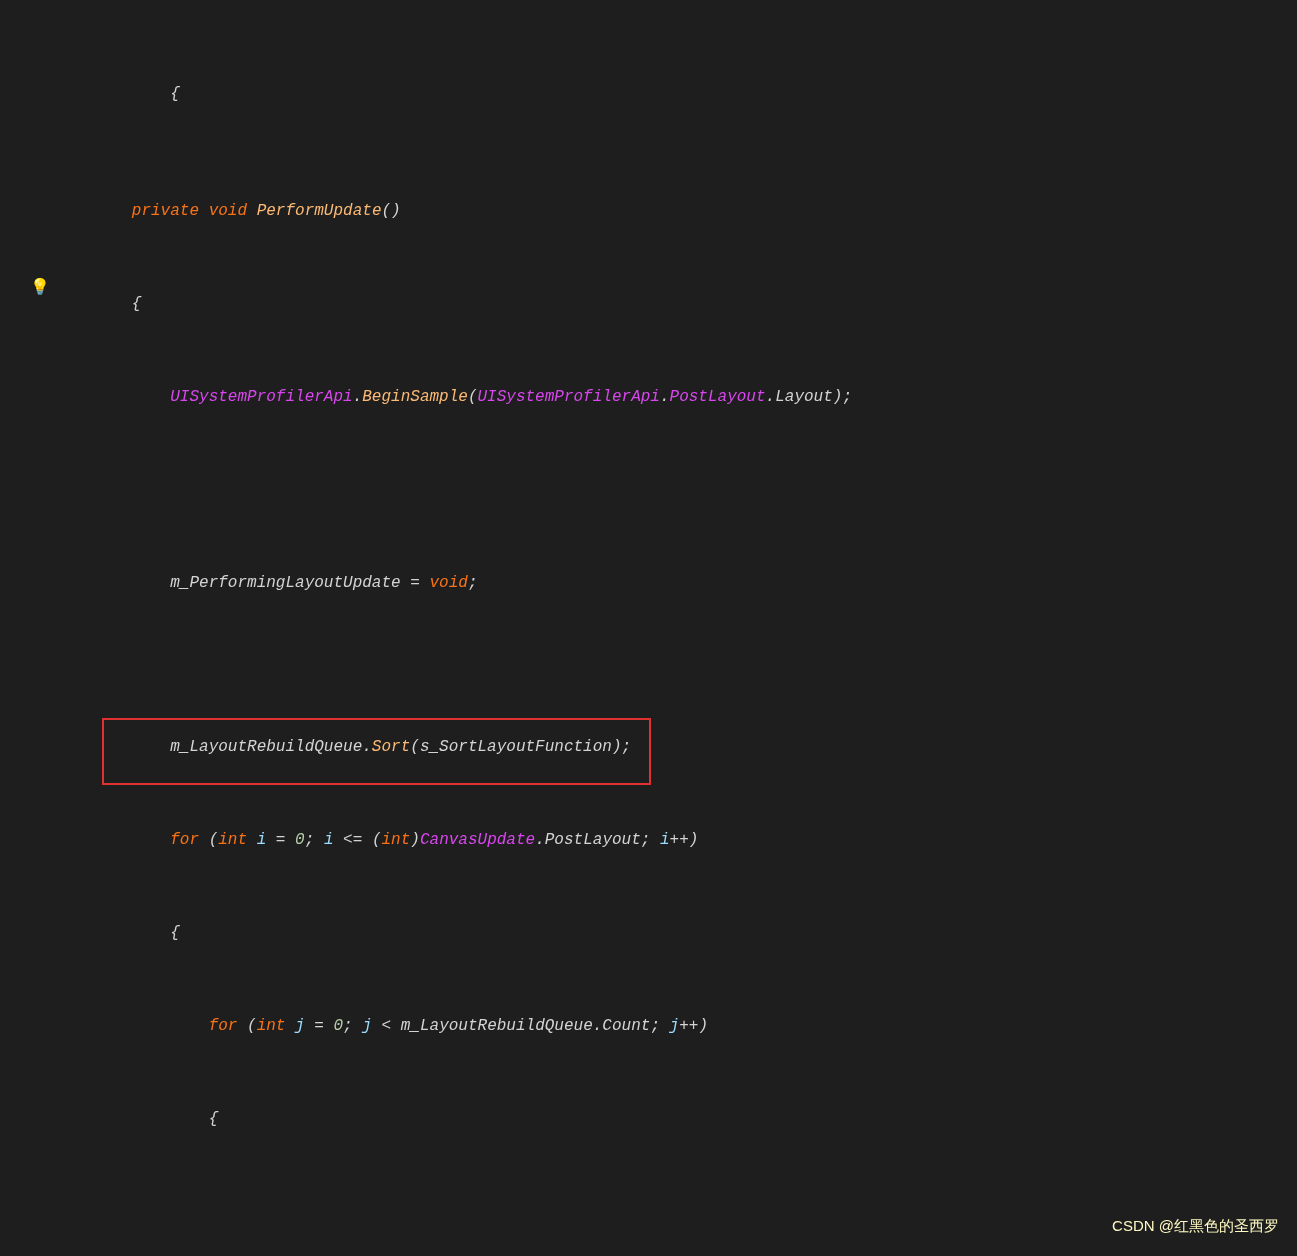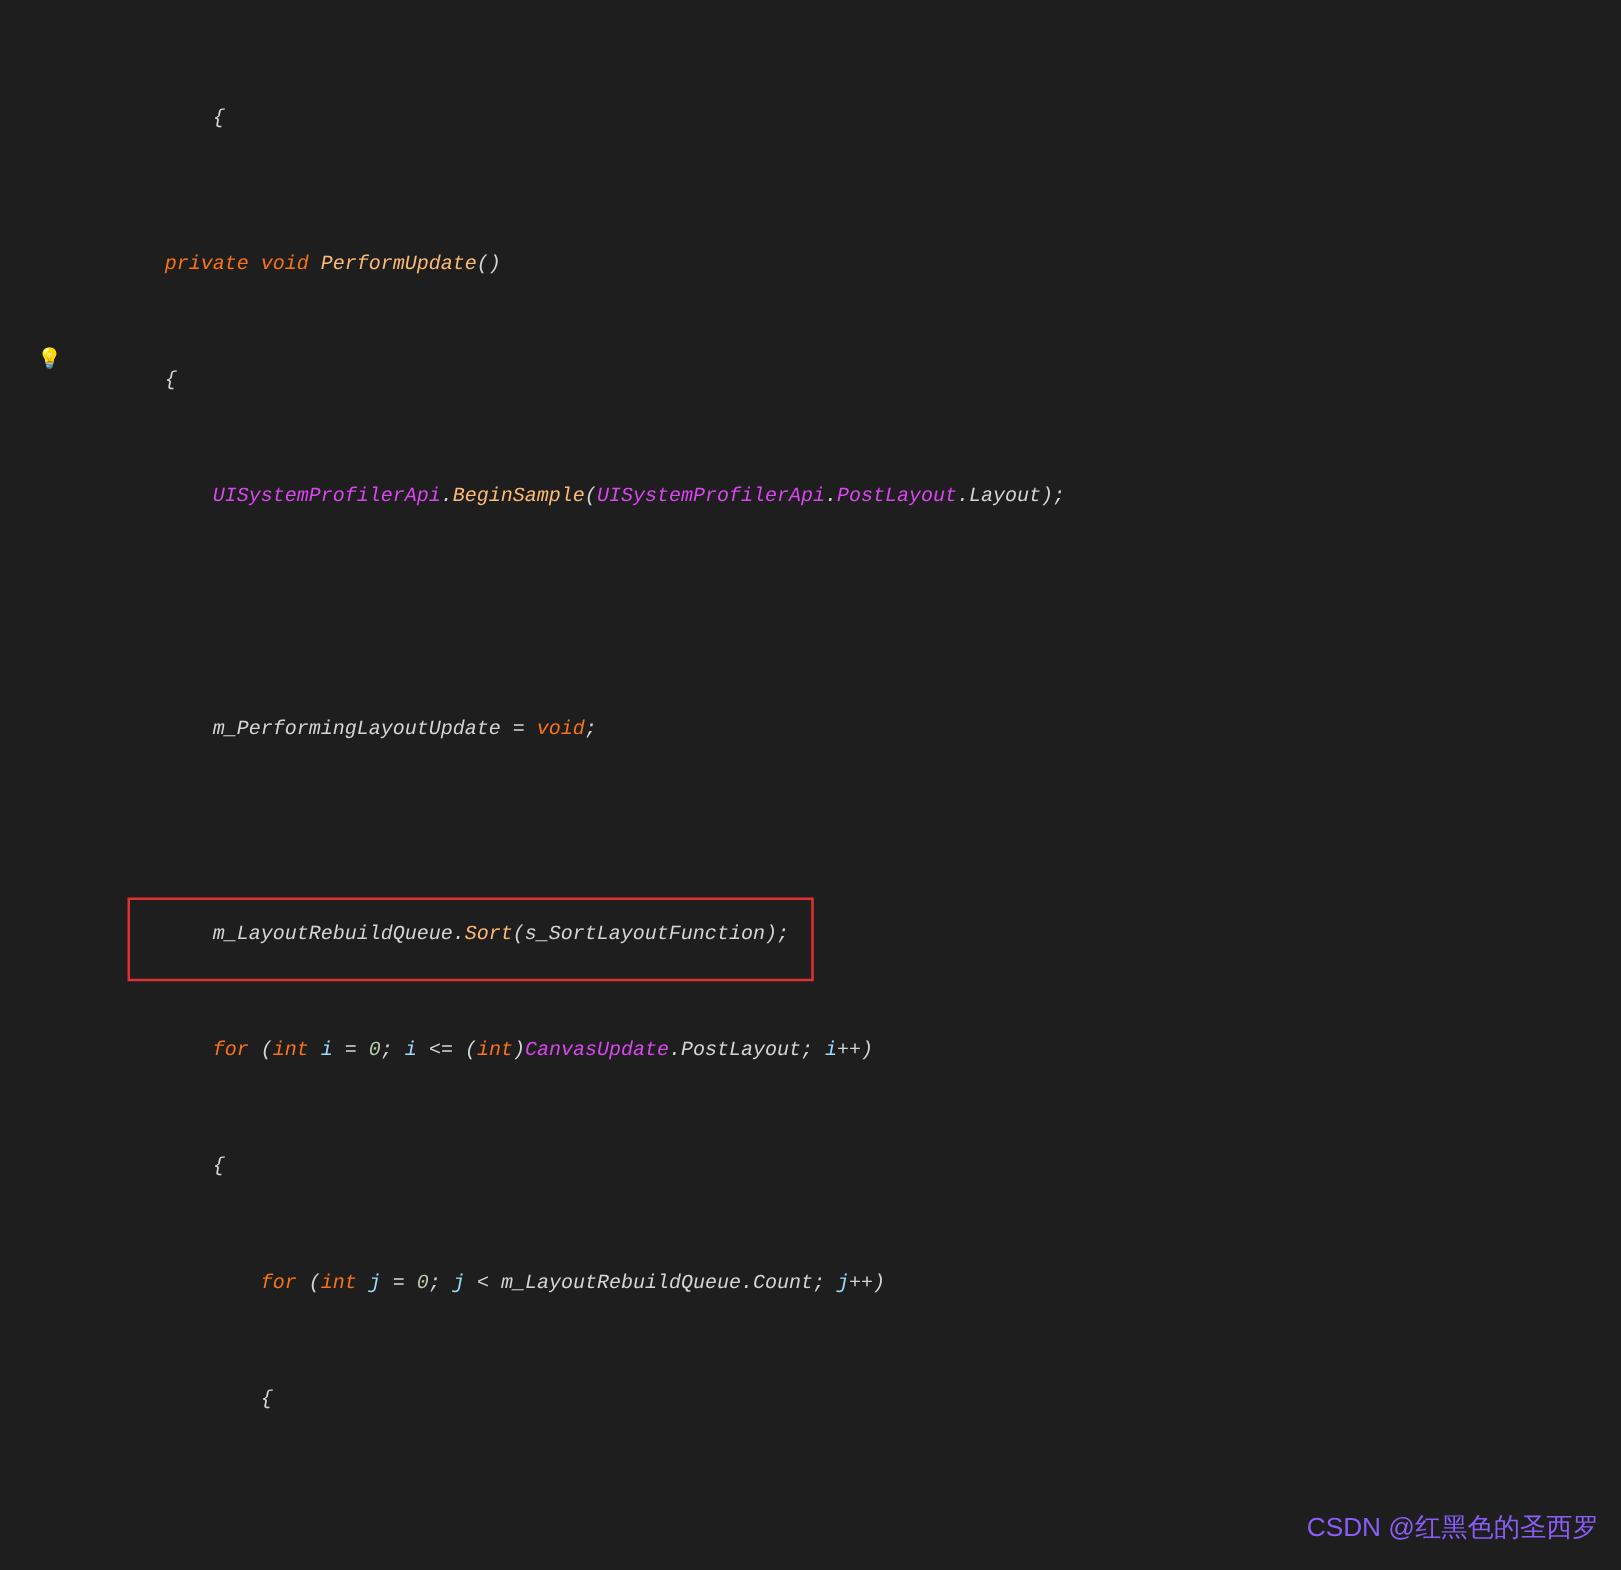--- a/index.html
+++ b/index.html
@@ -3,21 +3,21 @@
 <meta charset="utf-8">
 <style>
   html,body{margin:0;padding:0;background:#1e1e1e;color:#d4d4d4;font-family:Consolas,"Courier New",monospace;font-size:16px;overflow:hidden}
   body{font-style:italic}
   .editor{position:relative;width:1297px;height:1256px}
   .gutter{position:absolute;left:0;top:0;width:26px;height:100%;background:#1e1e1e}
   .bulb{position:absolute;left:30px;top:277px;color:#ffcc00;font-style:normal}
   .code{position:absolute;left:55px;top:-10px;right:0;white-space:pre;line-height:23.3px}
   .line{height:23.3px;position:relative}
   .redbox{position:absolute;left:102px;top:718px;width:545px;height:63px;border:2px solid #e03030;pointer-events:none}
-  .watermark{position:absolute;right:18px;bottom:20px;color:#8b5cf6;font-style:normal;font-family:Arial,sans-serif;font-size:21px}
+  .watermark{position:absolute;right:18px;bottom:20px;color:#fef9c3;font-style:normal;font-family:Arial,sans-serif;font-size:15px}
 
   
   .kw{color:#f97316}         
   .typ{color:#d946ef}         
   .mth{color:#fdba74}         
   .prop{color:#9cdcfe}        
   .num{color:#b5cea8}
   .white{color:#d4d4d4}
 </style>
 </head>

